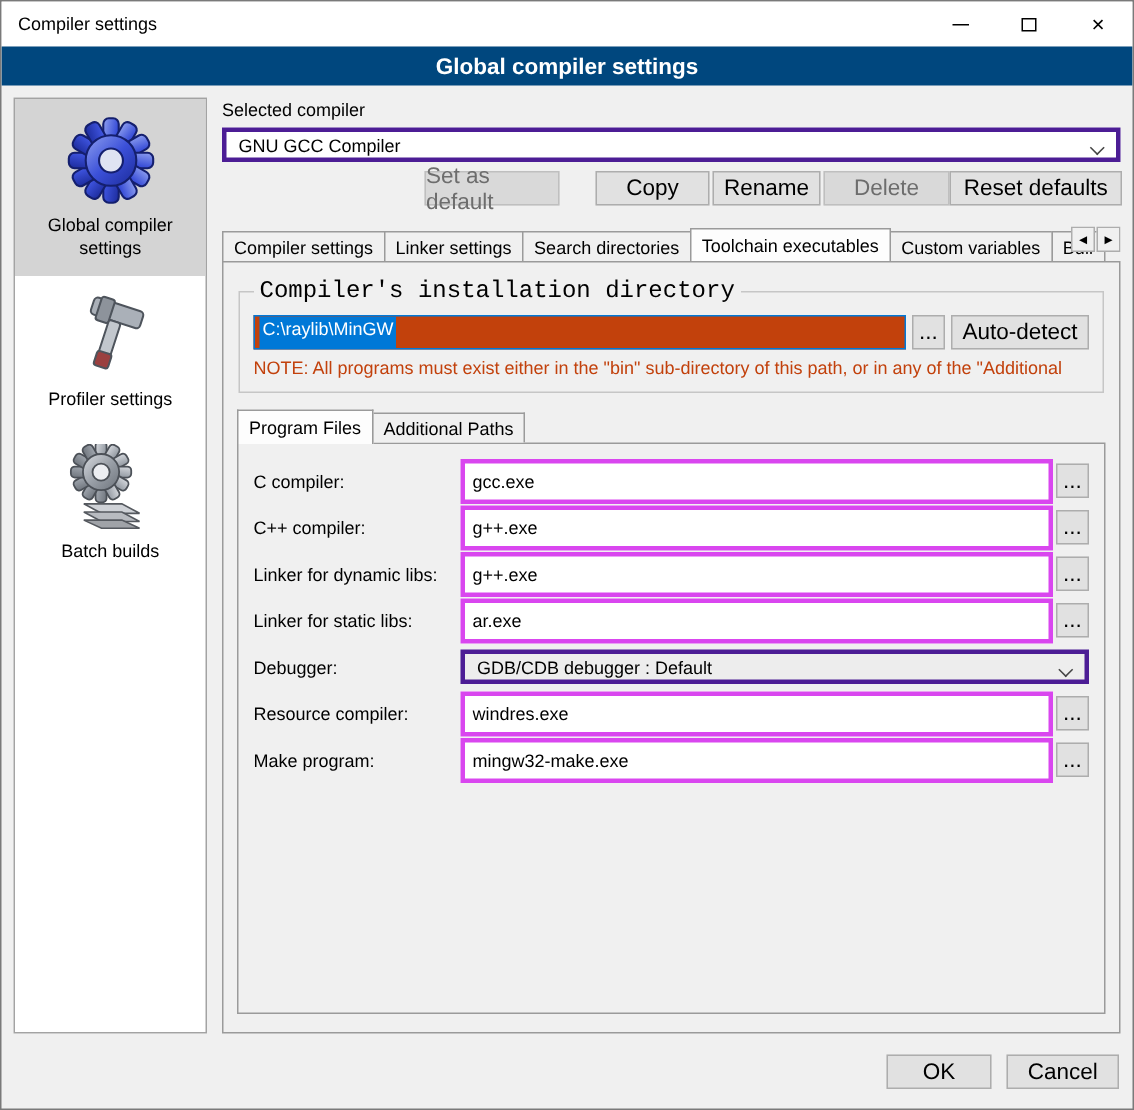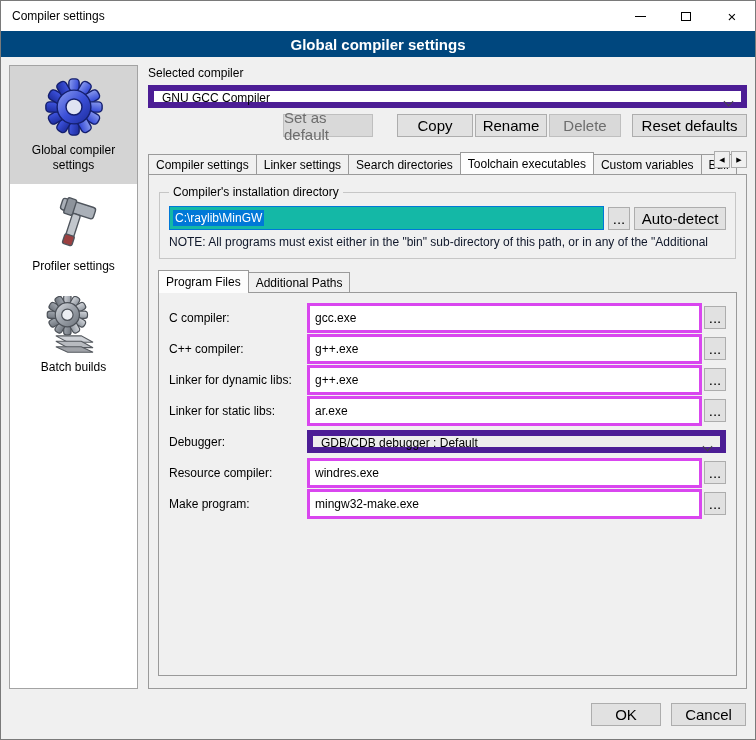--- a/index.html
+++ b/index.html
@@ -30,70 +30,70 @@
   .side-item {
     display:flex; flex-direction:column; align-items:center; text-align:center;
     padding:11px 5px; gap:6px; cursor:default;
   }
   .side-item.selected { background:#d4d4d4; }
   .side-item .label { font-size:12px; line-height:1.25; }
   .main { flex:1; min-width:0; display:flex; flex-direction:column; }
   .sel-label { margin:1px 0 5px; }
   
   .combo {
-    height:23px; background:#fff; border:6px solid #4c1d95;
-    display:flex; align-items:flex-start; padding:0 24px 0 8px; position:relative; cursor:default;
+    height:23px; background:#fff; border:3px solid #4c1d95;
+    display:flex; align-items:center; padding:0 24px 0 8px; position:relative; cursor:default;
   }
   .combo.gray { background:#ededed; }
   .chev {
     position:absolute; right:9px; top:7px; width:7px; height:7px;
     border-right:1.6px solid #444; border-bottom:1.6px solid #444; transform:rotate(45deg);
   }
   
   .btn {
     height:23px; background:#e1e1e1; border:1px solid #adadad;
     display:flex; align-items:center; justify-content:center; font-size:15px; cursor:default;
     flex:none;
   }
   .btn.disabled { background:#d9d9d9; border-color:#bfbfbf; color:#6d6d6d; }
   .btn-row { display:flex; margin-top:6px; align-items:center; }
   .b-setdef { width:90px; margin-left:135px; }
   .b-copy   { width:76px; margin-left:24px; }
   .b-rename { width:72px; margin-left:2px; }
-  .b-delete { width:72px; margin-left:2px; }
+  .b-delete { width:84px; margin-left:2px; }
   .b-reset  { width:115px; margin-left:auto; }
   
   .tabstrip { display:flex; align-items:flex-end; height:23px; margin-top:14px; position:relative; z-index:2; overflow:hidden; padding-right:34px; }
   .tab {
     height:20px; padding:0 7px; display:flex; align-items:center; white-space:nowrap;
     background:#f0f0f0; border:1px solid #9a9a9a; border-bottom:none; margin-right:-1px; cursor:default; flex:none;
   }
   .tab.selected { height:23px; background:#fdfdfd; margin-bottom:-1px; position:relative; z-index:3; }
   .tab.clipped { max-width:38px; overflow:hidden; }
   .tab-scroll { position:absolute; right:0; top:0; display:flex; z-index:4; }
   .tab-scroll .sbtn {
     width:16px; height:17px; background:#f0f0f0; border:1px solid #adadad;
     display:flex; align-items:center; justify-content:center; font-size:7px; margin-left:1px; cursor:default;
   }
   .tab-panel {
     flex:1; border:1px solid #9a9a9a; background:#f0f0f0; padding:10px 9px 12px;
     display:flex; flex-direction:column; position:relative; z-index:1; min-height:0;
   }
   
   .groupbox { border:1px solid #c6c6c6; padding:4px 9px 9px; margin:0 1px; }
-  .groupbox legend { padding:0 4px; font-size:12px; }
+  .groupbox legend { padding:0 4px; font-size:16px;font-family:Liberation Mono, monospace; }
   .dir-row { display:flex; align-items:center; gap:4px; margin-top:3px; }
   .dir-textbox {
-    flex:1; height:23px; background:#14b8a6; border:1px solid #0078d7;
-    display:flex; align-items:center; padding:11px 3px; overflow:hidden; cursor:text;
+    flex:1; height:23px; background:#c2410c; border:1px solid #0078d7;
+    display:flex; padding:0 3px; overflow:hidden; cursor:text;
   }
   .dir-textbox .seltext { background:#0078d7; color:#fff; padding:1px 2px; white-space:nowrap; }
   .mini-btn { width:22px; }
   .auto-btn { width:92px; }
-  .note { color:#0f172a; margin-top:5px; white-space:nowrap; overflow:hidden; }
+  .note { color:#c2410c; margin-top:5px; white-space:nowrap; overflow:hidden; }
   
   .subtabs { display:flex; align-items:flex-end; height:23px; margin-top:10px; position:relative; z-index:2;text-align:right; }
   .subtab-panel {
     flex:1; border:1px solid #9a9a9a; background:#f0f0f0; padding:13px 10px;
     display:flex; flex-direction:column; gap:8px; position:relative; z-index:1; min-height:0;
   }
   .field-row { display:flex; align-items:center; height:23px; flex:none; }
   .field-label { width:138px; flex:none; }
   .field-input {
     flex:1; height:23px; background:#fff; border:3px solid #d946ef; padding:12px 5px;

